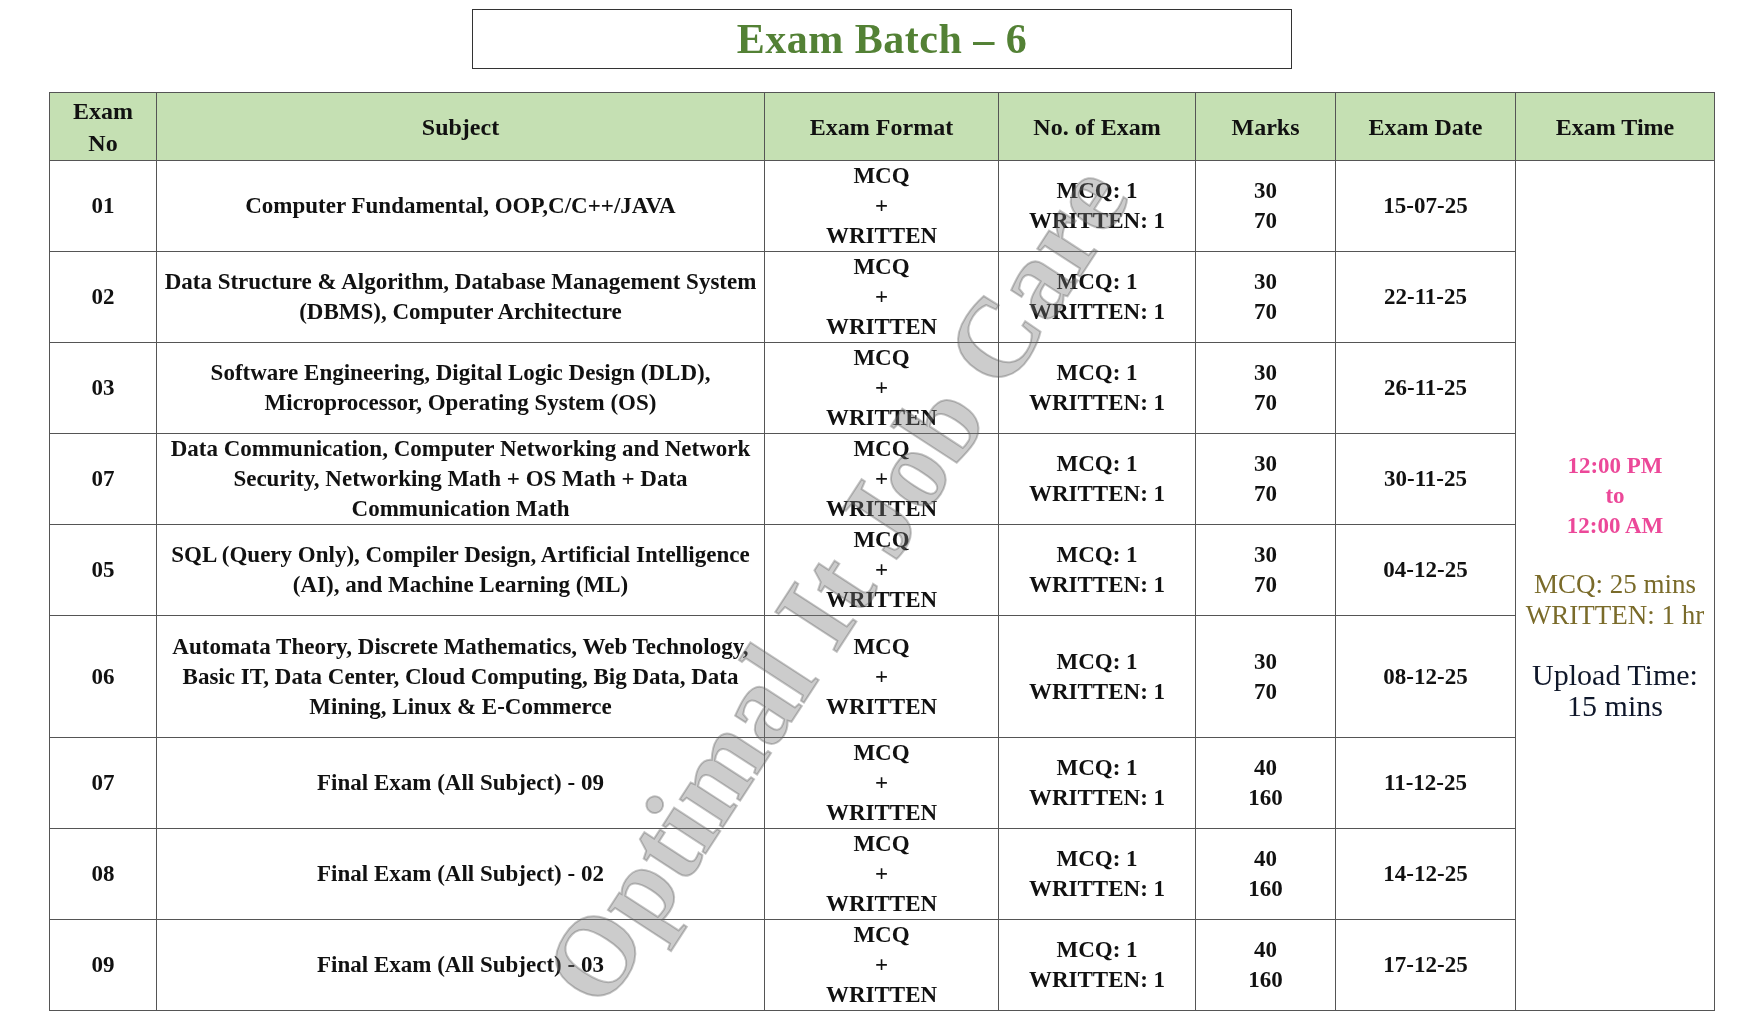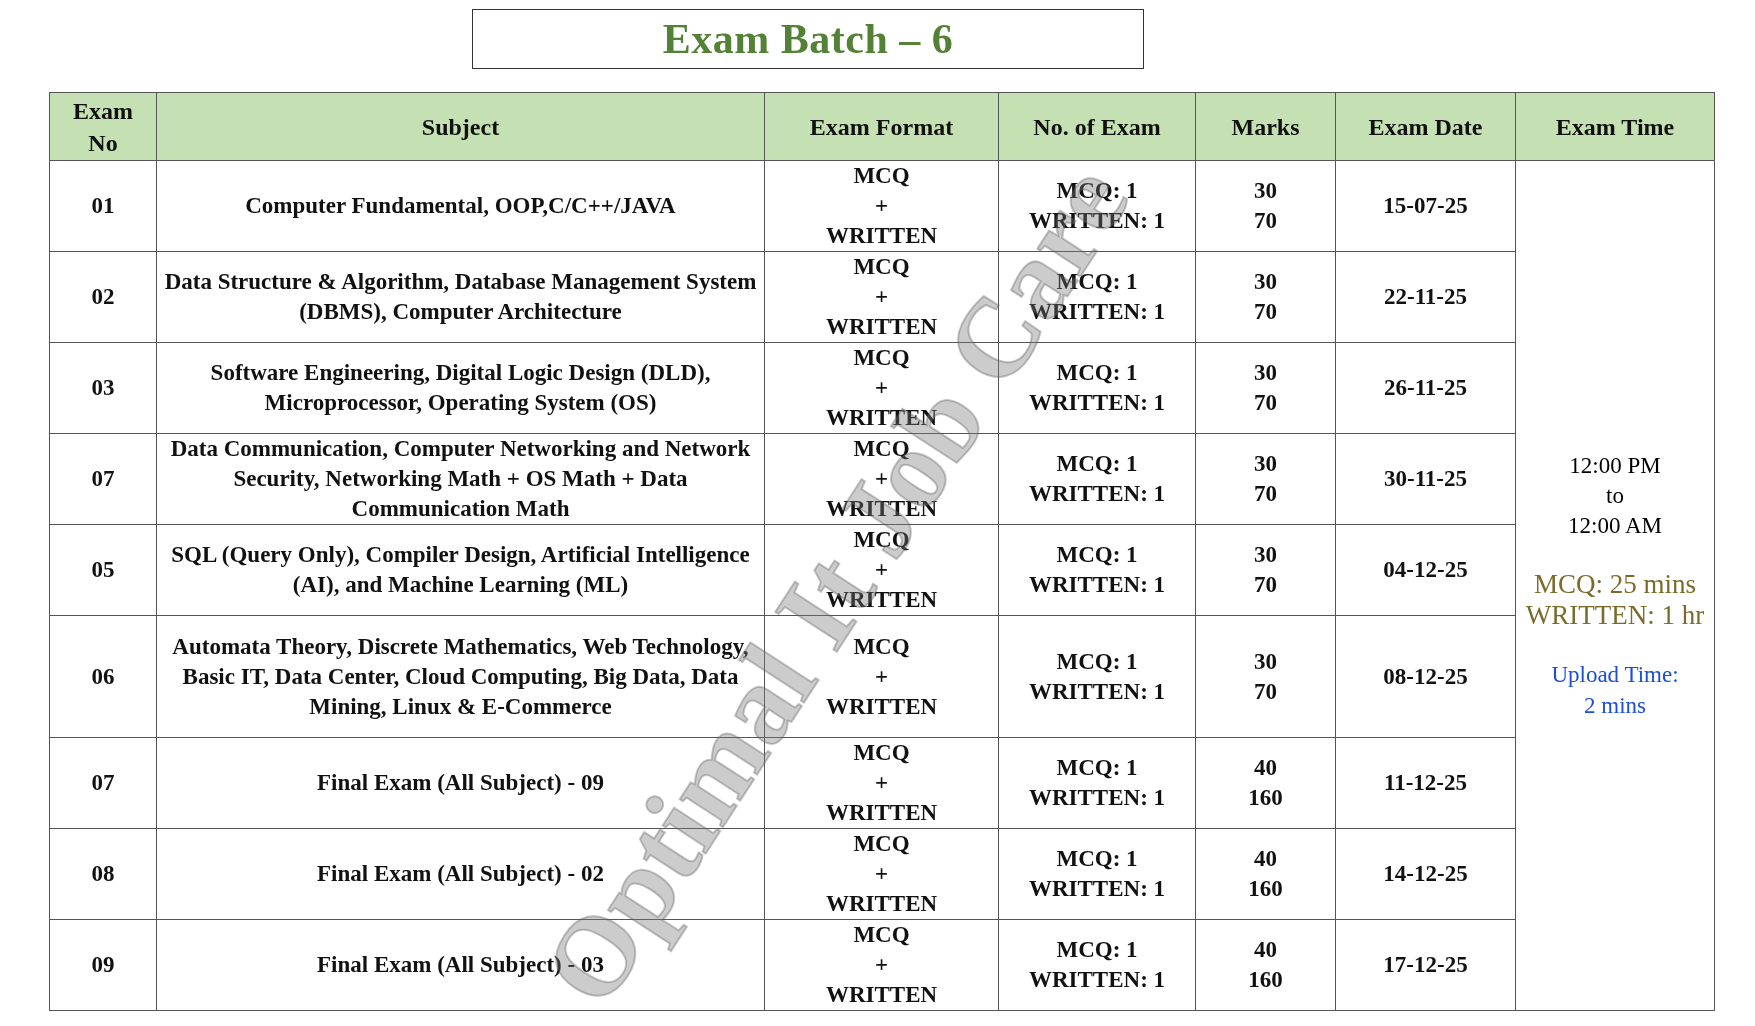--- a/index.html
+++ b/index.html
@@ -2,21 +2,21 @@
 <html><head>
 <meta charset="utf-8">
 <style>
   html, body { margin: 0; padding: 0; background: #ffffff; }
   body {
     width: 1755px; height: 1026px; position: relative; overflow: hidden;
     font-family: "Liberation Serif", "DejaVu Serif", serif;
     color: #111;
   }
   .title-box {
-    position: absolute; left: 472px; top: 9px; width: 672px; height: 60px;
+    position: absolute; left: 472px; top: 9px; width: 820px; height: 60px;
     border: 1.5px solid #333; box-sizing: border-box;
     display: flex; align-items: center; justify-content: center;
   }
   .title-text {
     font-size: 42px; font-weight: bold; color: #538135;
     letter-spacing: 0.5px;
   }
   table.schedule {
     position: absolute; left: 49px; top: 92px;
     width: 1665px; border-collapse: collapse; table-layout: fixed;
@@ -25,23 +25,23 @@
     border: 1.5px solid #555; text-align: center; vertical-align: middle;
     padding: 0 6px; box-sizing: border-box;
   }
   table.schedule th {
     background: #c5e0b3; font-weight: bold; font-size: 24px; height: 68px;
     line-height: 32px;
   }
   table.schedule td { font-size: 23px; line-height: 30px; font-weight: bold; }
   td.col-no { font-weight: normal; }
   .cell-lines { display: block; }
-  .time-main { font-weight: normal; color: #000000; font-size: 23px; line-height: 30px; }
+  .time-main { font-weight: bold; color: #ec4899; font-size: 23px; line-height: 30px; }
   .time-dur { color: #7a6b2a; font-weight: normal; font-size: 27px; line-height: 31px; margin-top: 28px; }
-  .time-upload { color: #1d4ed8; font-weight: normal; font-size: 23px; line-height: 31px; margin-top: 28px; }
+  .time-upload { color: #0f172a; font-weight: normal; font-size: 30px; line-height: 31px; margin-top: 28px; }
   .watermark {
     position: absolute; left: 350px; top: 520px;
     font-size: 112px; font-weight: bold; color: rgba(120,120,120,0.38);
     transform: rotate(-57deg); transform-origin: center center;
     white-space: nowrap; pointer-events: none;
     font-family: "Liberation Serif", serif;
     -webkit-text-stroke: 2px rgba(90,90,90,0.35);
   }
 </style>
 </head>
@@ -98,21 +98,21 @@
             <span class="cell-lines">12:00 PM</span>
             <span class="cell-lines">to</span>
             <span class="cell-lines">12:00 AM</span>
           </div>
           <div class="time-dur">
             <span class="cell-lines">MCQ: 25 mins</span>
             <span class="cell-lines">WRITTEN: 1 hr</span>
           </div>
           <div class="time-upload">
             <span class="cell-lines">Upload Time:</span>
-            <span class="cell-lines">2 mins</span>
+            <span class="cell-lines">15 mins</span>
           </div>
         </td>
       </tr>
       <tr style="height: 91px;">
         <td class="col-no">02</td>
         <td>Data Structure &amp; Algorithm, Database Management System (DBMS), Computer Architecture</td>
         <td>
           <span class="cell-lines">MCQ</span>
           <span class="cell-lines">+</span>
           <span class="cell-lines">WRITTEN</span>

